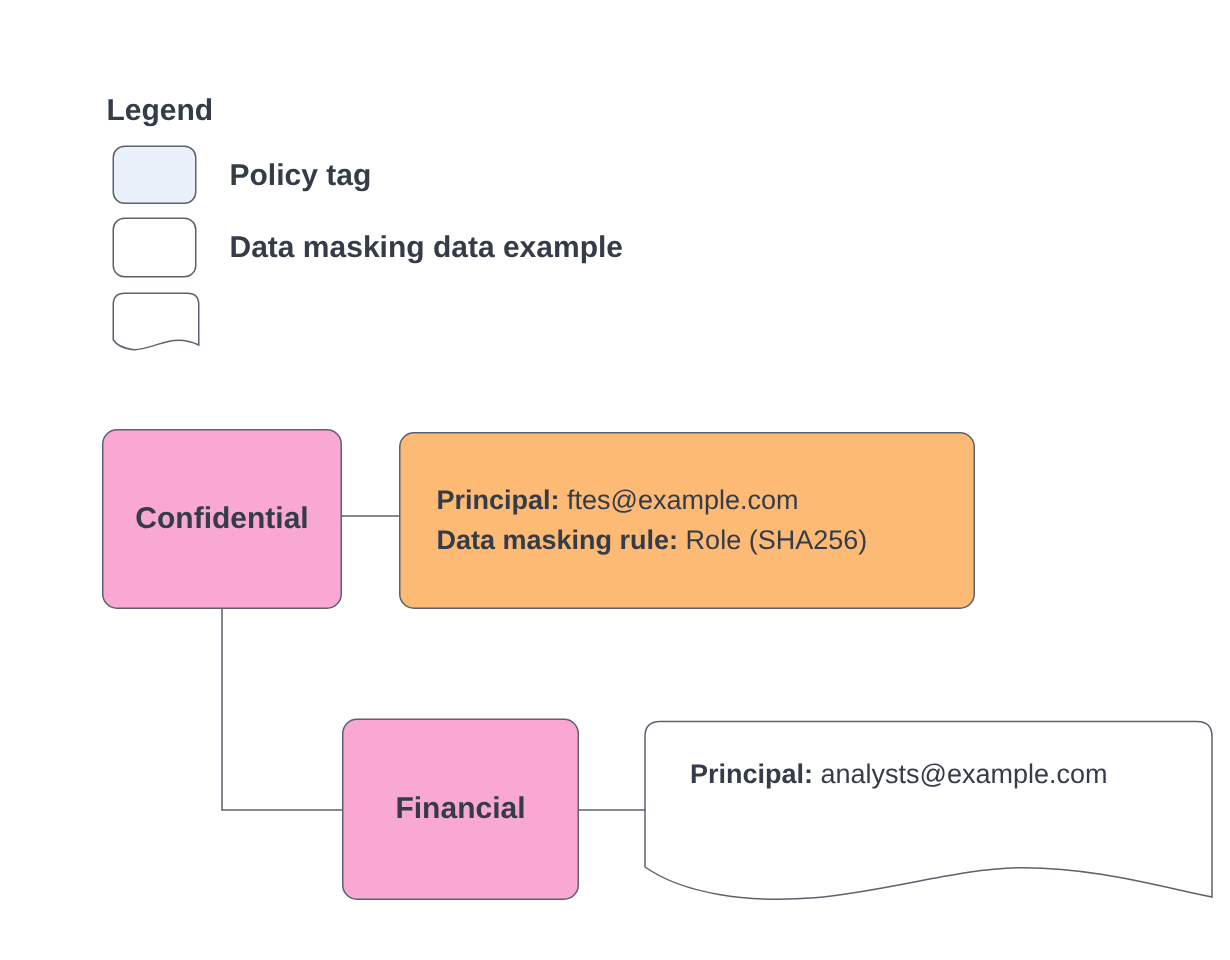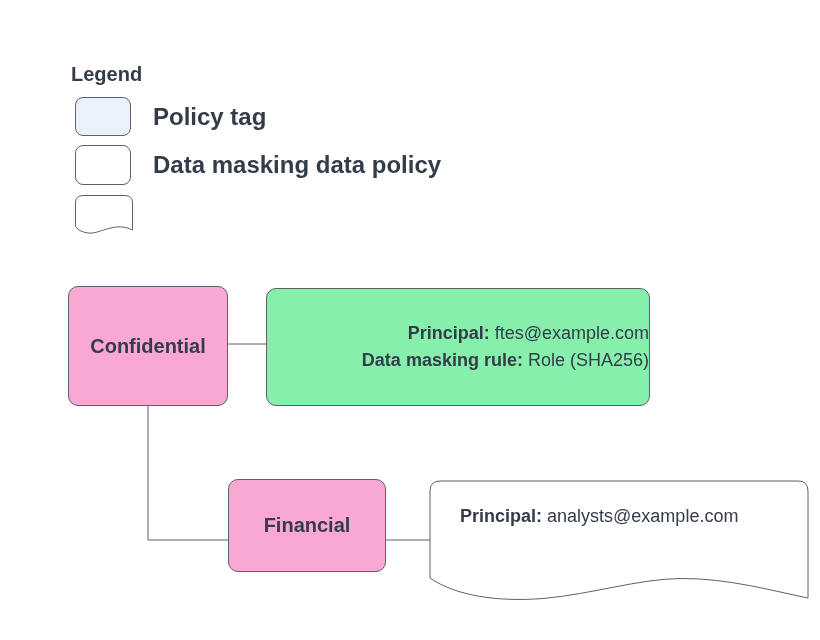--- a/index.html
+++ b/index.html
@@ -8,32 +8,32 @@
     font-family:"Liberation Sans",sans-serif;color:#343c49;margin-left:28px;
   }
   .abs{position:absolute;box-sizing:border-box;}
   .legend-title{left:43px;top:62px;font-size:20px;font-weight:bold;line-height:24px;}
   .swatch{
     position:absolute;box-sizing:border-box;border:1px solid #5b626d;border-radius:8px;
   }
   .swatch.blue{background:#ebf1fb;}
   .swatch.white{background:#ffffff;}
   .legend-label{
-    position:absolute;left:125px;font-size:24px;font-weight:bold;line-height:24px;white-space:nowrap;
+    position:absolute;left:125px;font-size:20px;font-weight:bold;line-height:24px;white-space:nowrap;
   }
   .node{
     position:absolute;box-sizing:border-box;border:1px solid #5b626d;border-radius:10px;z-index:2;
   }
   .tag-node{
     background:#f9a8d4;display:flex;align-items:center;justify-content:center;
     font-size:20px;font-weight:bold;
   }
   .policy-node{
-    background:#86efac;display:flex;flex-direction:column;justify-content:center;
-    padding-left:24px;font-size:18px;line-height:27px;align-items:flex-end;
+    background:#fdba74;display:flex;flex-direction:column;justify-content:center;
+    padding-left:24px;font-size:18px;line-height:27px;
   }
   .kv-line{white-space:nowrap;}
   .kv-line .k{font-weight:bold;}
   .doc-text{
     position:absolute;z-index:3;font-size:18px;line-height:27px;
   }
   svg.layer{position:absolute;left:0;top:0;z-index:1;}
   svg.shape{position:absolute;overflow:visible;}
 </style>
 </head>
@@ -54,21 +54,21 @@
              C610,579 565,594 515,598.5
              C470,602 428,596 402,578 Z" fill="#ffffff" stroke="#5b626d" stroke-width="1"></path>
   </svg>
 
   <div class="abs legend-title">Legend</div>
 
   <div class="swatch blue" style="left:47px;top:97px;width:56px;height:39px;"></div>
   <div class="legend-label" style="top:105px;">Policy tag</div>
 
   <div class="swatch white" style="left:47px;top:145px;width:56px;height:40px;"></div>
-  <div class="legend-label" style="top:153px;">Data masking data policy</div>
+  <div class="legend-label" style="top:153px;">Data masking data example</div>
 
   <svg class="shape" style="left:47px;top:195px;" width="60" height="44" aria-hidden="true">
     <path d="M0.5,8 Q0.5,0.5 8,0.5 L50,0.5 Q57.5,0.5 57.5,8 L57.5,35
              C51,32 45,31 38,32.5
              C28,34.5 20,39 13,38
              C8,37.3 3,35.5 0.5,31.5 Z" fill="#ffffff" stroke="#5b626d" stroke-width="1"></path>
   </svg>
 
   <div class="node tag-node" style="left:40px;top:286px;width:160px;height:120px;">
     <span>Confidential</span>
@@ -78,21 +78,21 @@
     <div class="kv-line">
       <span class="k">Principal:</span>
       <span>ftes@example.com</span>
     </div>
     <div class="kv-line">
       <span class="k">Data masking rule:</span>
       <span>Role (SHA256)</span>
     </div>
   </div>
 
-  <div class="node tag-node" style="left:200px;top:479px;width:158px;height:93px;">
+  <div class="node tag-node" style="left:200px;top:479px;width:158px;height:121px;">
     <span>Financial</span>
   </div>
 
   <div class="doc-text" style="left:432px;top:503px;">
     <div class="kv-line">
       <span class="k">Principal:</span>
       <span>analysts@example.com</span>
     </div>
   </div>
 

